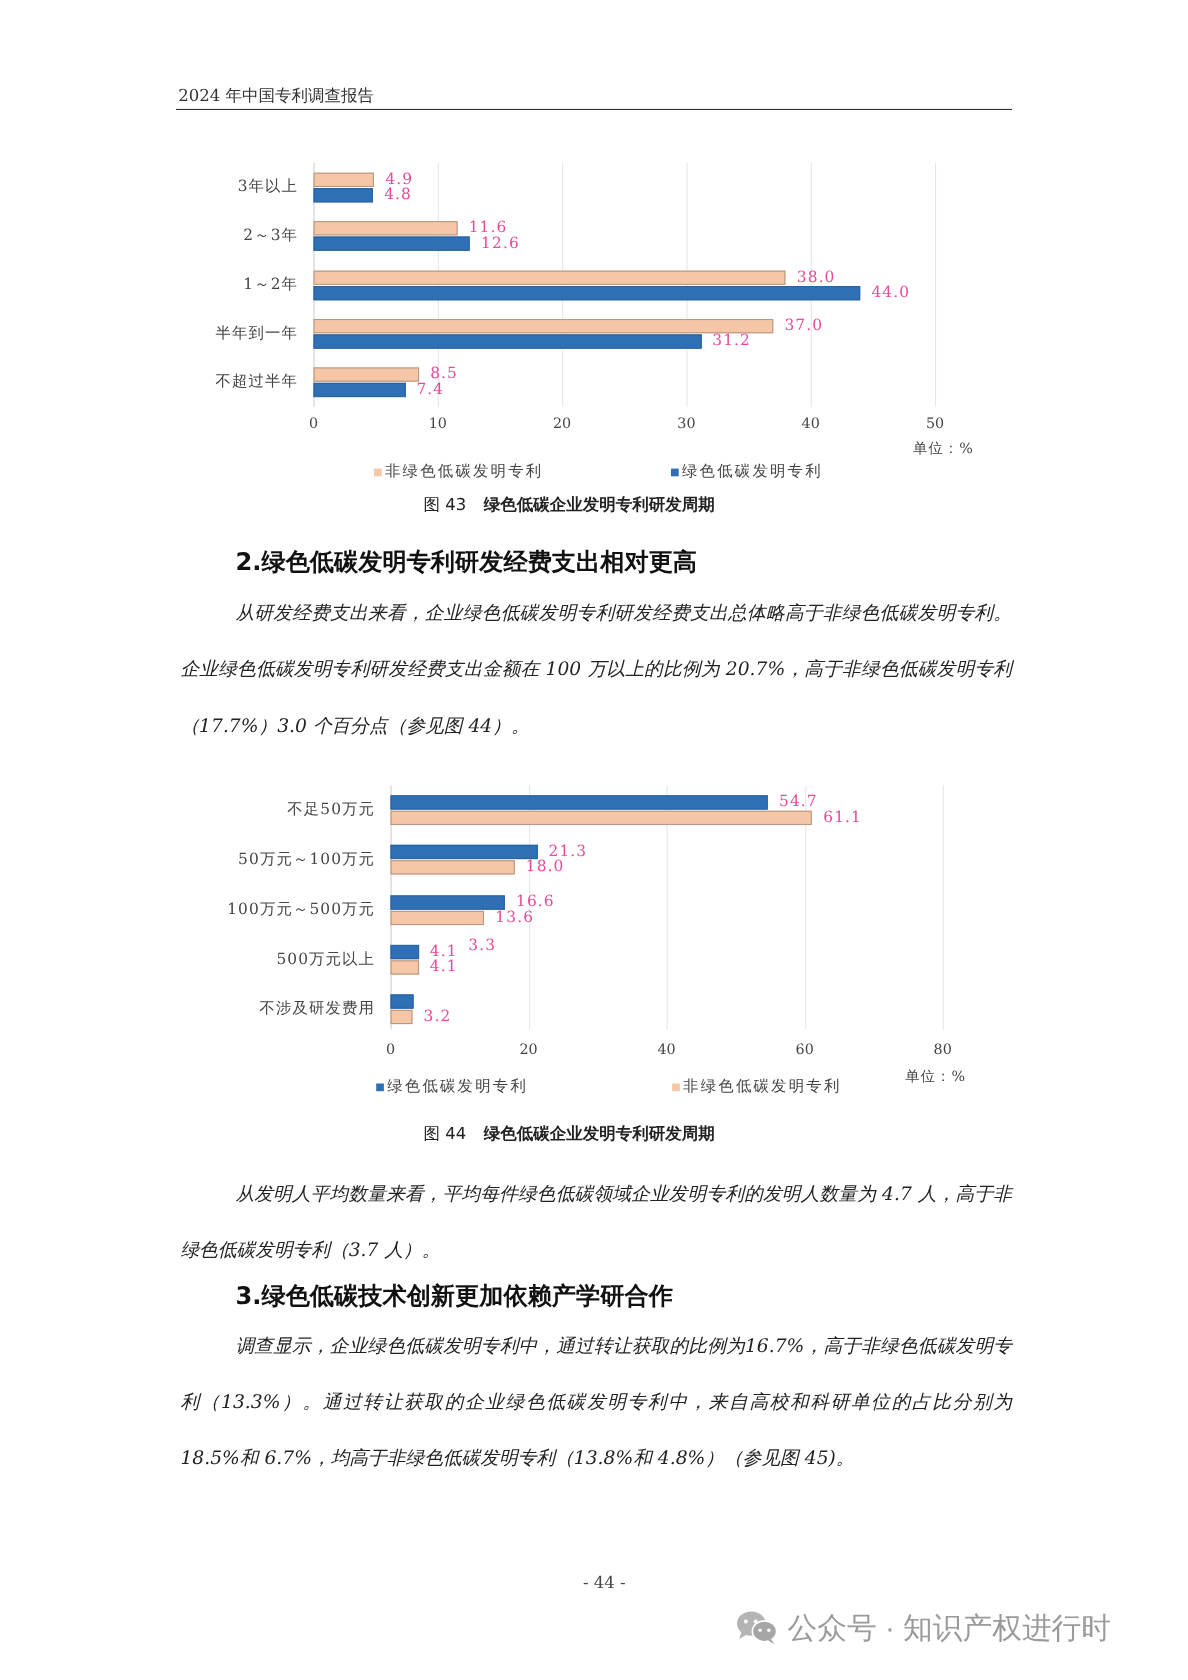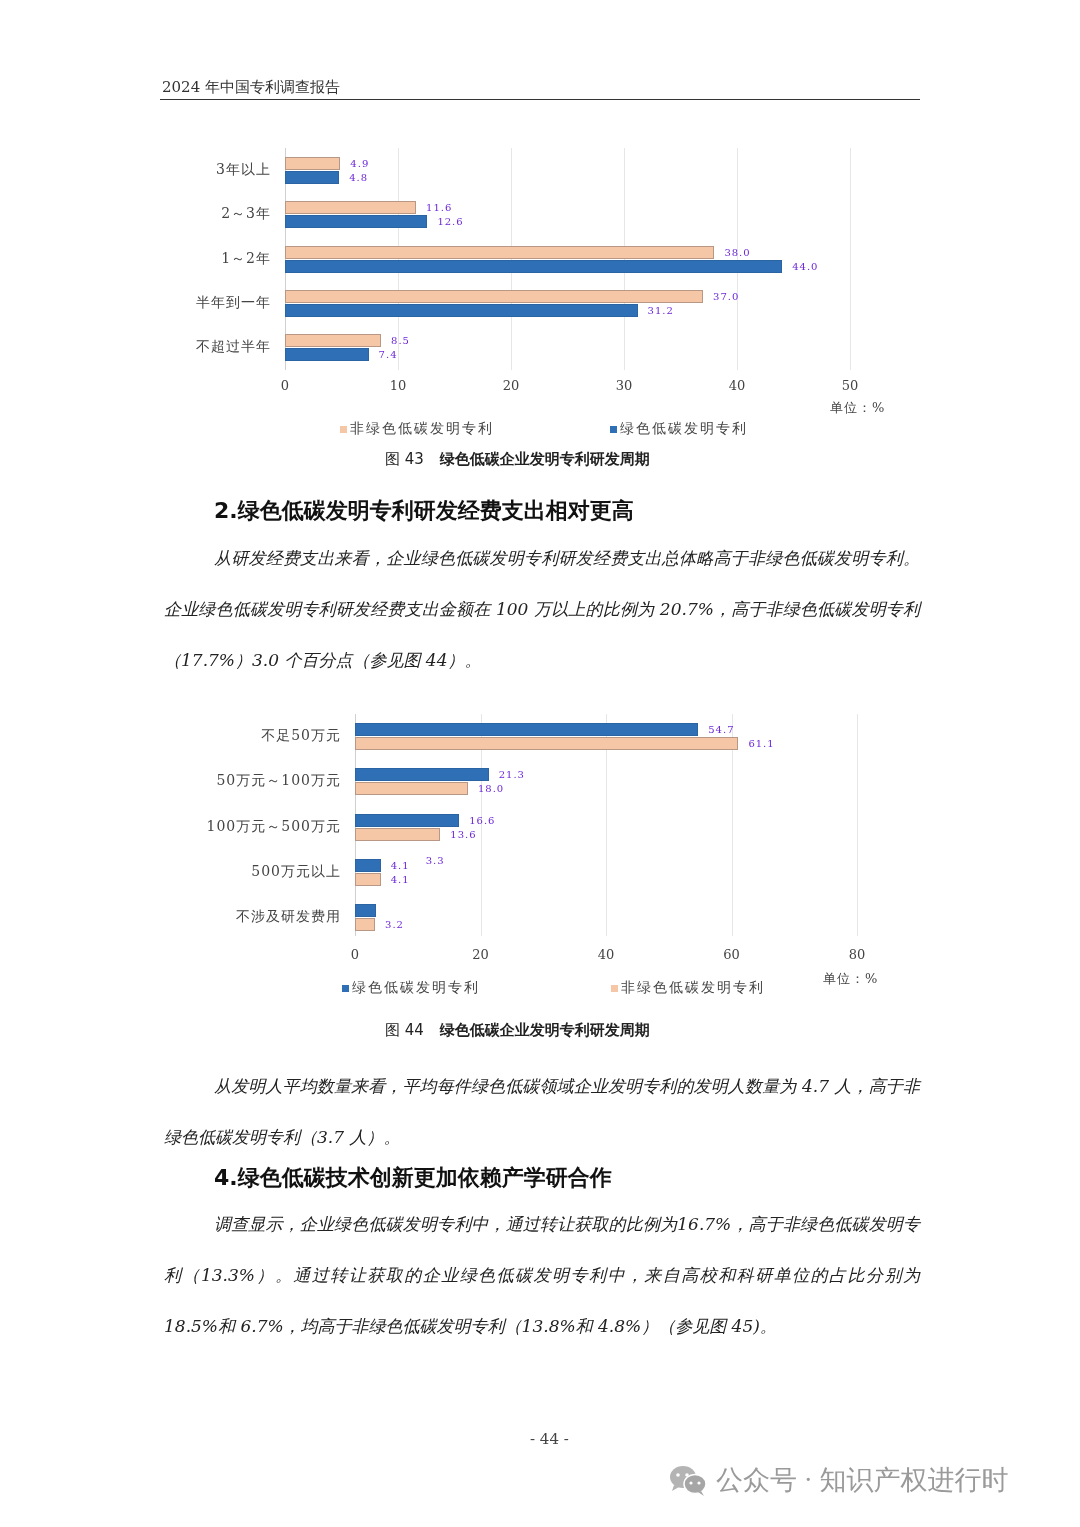--- a/index.html
+++ b/index.html
@@ -8,39 +8,39 @@
   .running-header { position: absolute; left: 162px; top: 78px; font-size: 15px; color: #333; }
   .header-rule { position: absolute; left: 160px; top: 99px; width: 760px; height: 1px; background: #333; }
 
   .chart { position: absolute; }
   .plot { position: absolute; }
   .gridline { position: absolute; top: 0; width: 1px; background: #e6e6e6; }
   .axisline { position: absolute; top: 0; width: 1px; background: #d0d0d0; }
   .bar { position: absolute; height: 13px; box-sizing: border-box; }
   .bar.green { background: #2e6fb5; border: 1px solid #2a64a3; }
   .bar.nongreen { background: #f6c7a6; border: 1px solid #b89784; }
-  .bar-value { position: absolute; font-size: 10px; color: #6d28d9; line-height: 13px; letter-spacing: 1px; }
+  .bar-value { position: absolute; font-size: 14px; color: #ec4899; line-height: 13px; letter-spacing: 1px; }
   .cat-label { position: absolute; font-size: 14px; color: #444; text-align: right; letter-spacing: 1px; }
   .tick { position: absolute; font-size: 13px; color: #444; transform: translateX(-50%); }
   .unit { position: absolute; font-size: 13px; color: #444; letter-spacing: 1px; }
   .legend-item { position: absolute; font-size: 14px; color: #444; letter-spacing: 2px; display: flex; align-items: center; }
   .swatch { width: 7px; height: 7px; display: inline-block; margin-right: 3px; }
   .swatch.green { background: #2e6fb5; }
   .swatch.nongreen { background: #f6c7a6; }
   .fig-caption { position: absolute; font-family: "DejaVu Sans", "Liberation Sans", sans-serif;
                  font-size: 15px; color: #222; font-weight: bold; }
   .fig-caption .num { margin-right: 16px; font-weight: normal; }
 
   .section-heading { position: absolute; left: 214px; font-size: 22px; font-weight: bold; color: #111;
                      font-family: "DejaVu Sans", "Liberation Sans", sans-serif; }
   .para { position: absolute; left: 164px; width: 756px; font-size: 17px; line-height: 51px; color: #222;
           text-indent: 50px; text-align: justify; font-style: italic; }
   .page-number { position: absolute; left: 530px; top: 1430px; font-size: 15px; color: #444; }
-  .watermark { position: absolute; left: 668px; top: 1462px; display: flex; align-items: center;
-               font-family: Liberation Serif, serif; font-size: 27px; color: #9a9a9a; }
+  .watermark { position: absolute; left: 668px; top: 1462px; display: flex; align-items: flex-start;
+               font-family: Liberation Sans, sans-serif; font-size: 27px; color: #9a9a9a; }
   .watermark svg { margin-right: 8px; }
 </style>
 </head>
 <body>
 
 <div class="running-header">2024 年中国专利调查报告</div>
 <div class="header-rule"></div>
 
 <div class="chart" id="chart43" style="left:0;top:0;width:1080px;height:480px;">
   <div class="plot" id="plot43" style="left:285px;top:148px;width:580px;height:222px;">
@@ -149,21 +149,21 @@
     <div class="bar-value" style="left: 450.34px; top: 827.6px;">13.6</div>
     <div class="cat-label" style="right: 739px; top: 862.9px;">500万元以上</div>
     <div class="bar-value" style="left: 390.728px; top: 858.9px;">4.1</div>
     <div class="bar-value" style="left: 390.728px; top: 872.9px;">4.1</div>
     <div class="cat-label" style="right: 739px; top: 908.2px;">不涉及研发费用</div>
     <div class="bar-value" style="left: 385.707px; top: 854px; margin-left: 40px;">3.3</div>
     <div class="bar-value" style="left: 385.08px; top: 918.2px;">3.2</div>
   </div>
 
 <p class="para" style="top:1061px;margin:0;">从发明人平均数量来看，平均每件绿色低碳领域企业发明专利的发明人数量为 4.7 人，高于非绿色低碳发明专利（3.7 人）。</p>
-<h2 class="section-heading" style="top:1163px;margin:0;">4.绿色低碳技术创新更加依赖产学研合作</h2>
+<h2 class="section-heading" style="top:1163px;margin:0;">3.绿色低碳技术创新更加依赖产学研合作</h2>
 <p class="para" style="top:1199px;margin:0;">调查显示，企业绿色低碳发明专利中，通过转让获取的比例为16.7%，高于非绿色低碳发明专利（13.3%）。通过转让获取的企业绿色低碳发明专利中，来自高校和科研单位的占比分别为 18.5%和 6.7%，均高于非绿色低碳发明专利（13.8%和 4.8%）（参见图 45)。</p>
 
 <div class="page-number">- 44 -</div>
 <div class="watermark">
   <svg width="40" height="34" viewBox="0 0 40 34">
     <ellipse cx="15" cy="14" rx="13" ry="11" fill="#b4b4b4"></ellipse>
     <path d="M6 22 L4 28 L11 24 Z" fill="#b4b4b4"></path>
     <circle cx="10" cy="12" r="1.8" fill="#fff"></circle>
       <circle cx="19" cy="12" r="1.8" fill="#fff"></circle>
     <ellipse cx="27" cy="21" rx="11" ry="9.5" fill="#a6a6a6" stroke="#fff" stroke-width="1.5"></ellipse>

